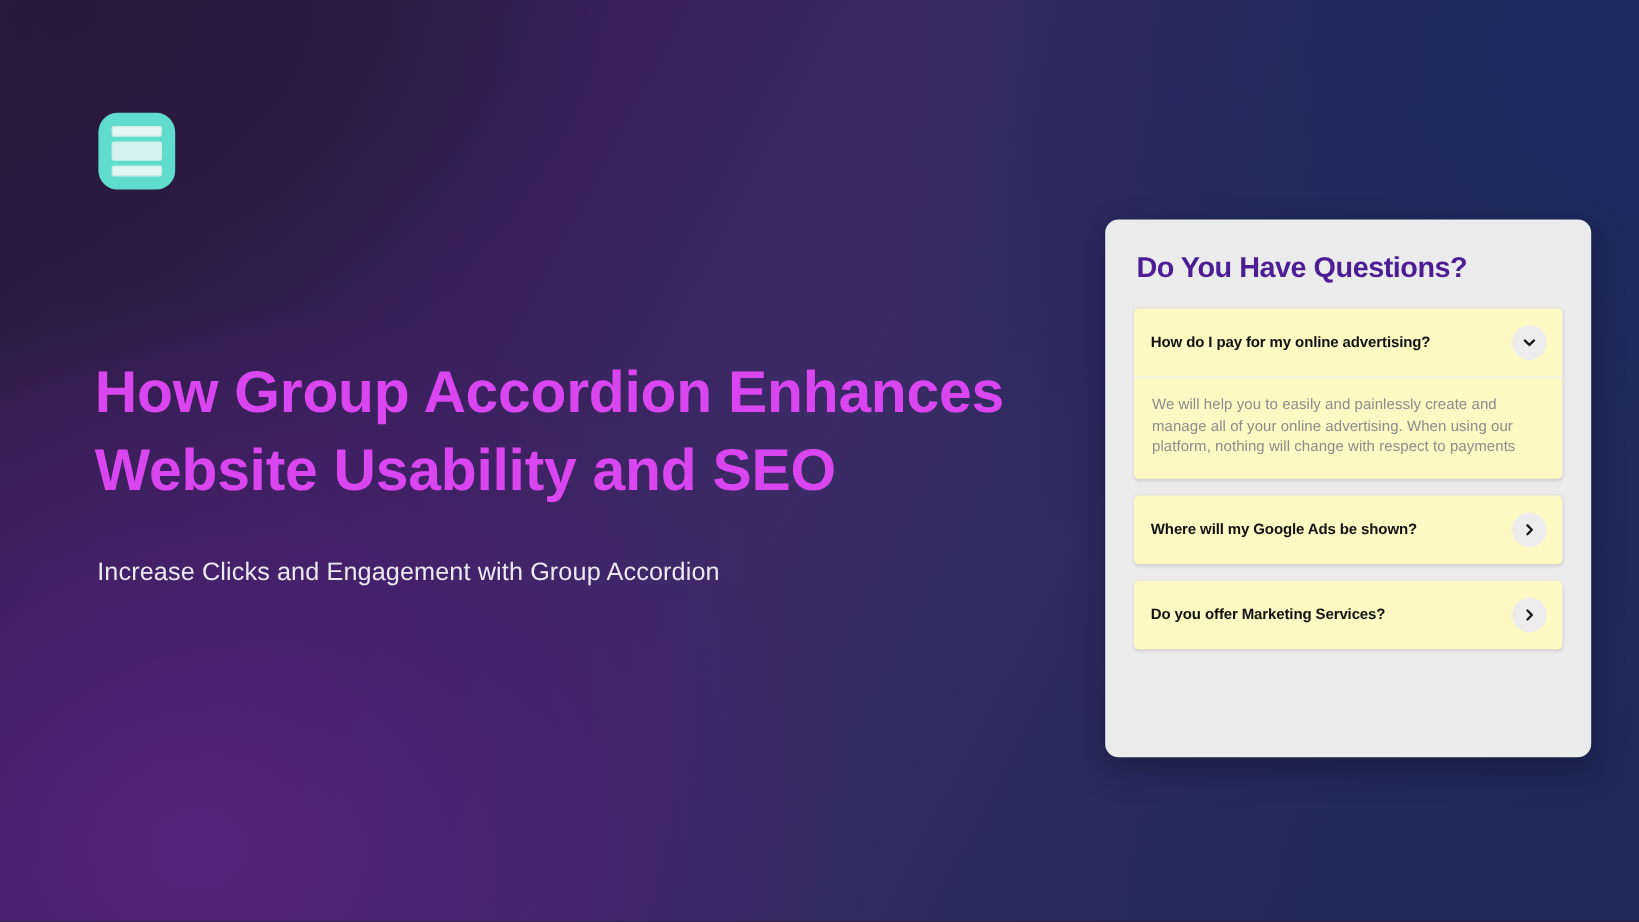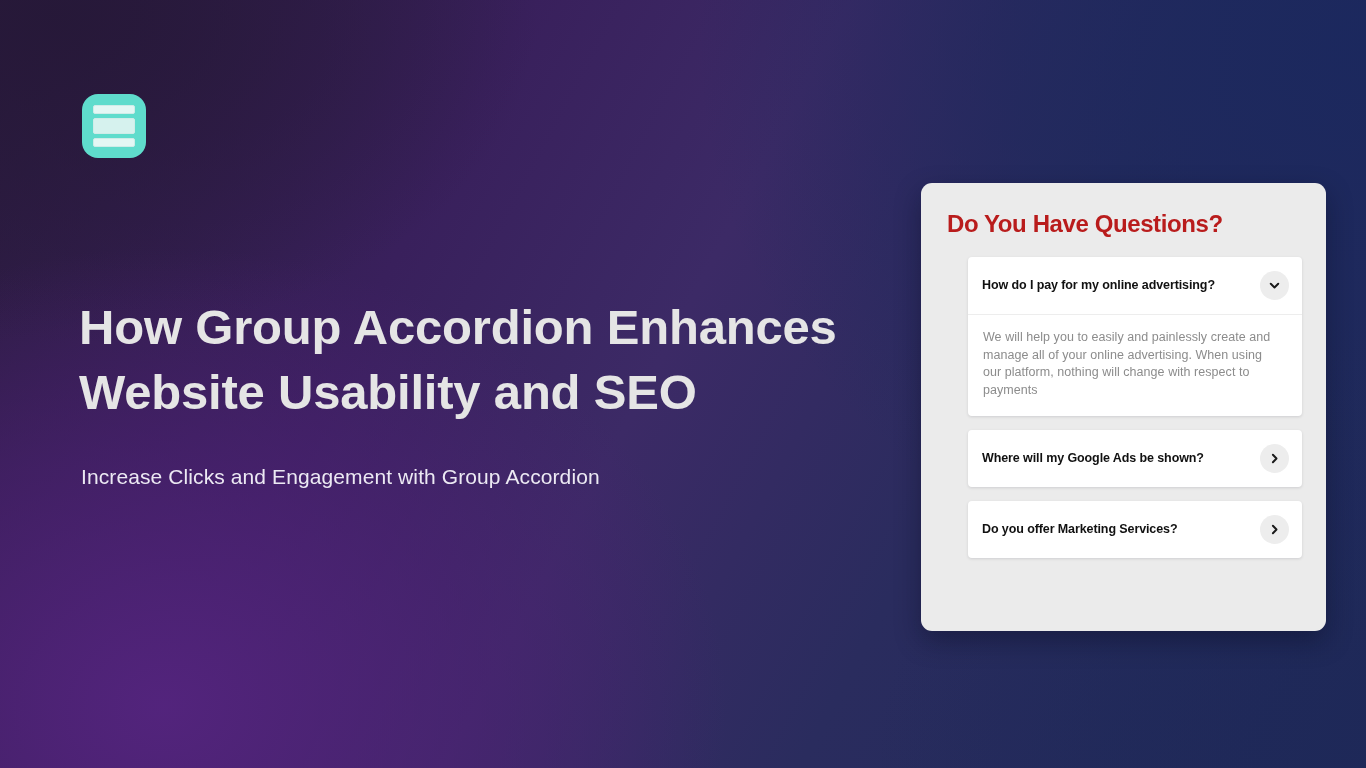--- a/index.html
+++ b/index.html
@@ -67,21 +67,21 @@
   }
   .logo-bar.thin { height: 9px; }
   .logo-bar.thick { height: 16px; background: #d6f2ee; }
 
   
   .headline {
     position: absolute;
     left: 79px;
     top: 262px;
     width: 820px;
-    color: #e5e5e5;
+    color: #d946ef;
     font-size: 49px;
     line-height: 65px;
     font-weight: bold;
     letter-spacing: -0.2px;
   }
   .subtitle {
     position: absolute;
     left: 81px;
     top: 441px;
     width: 760px;
@@ -99,39 +99,38 @@
     top: 183px;
     width: 405px;
     height: 448px;
     background: #ebebeb;
     border-radius: 11px;
     box-shadow: 0 10px 26px rgba(8,10,30,0.38);
     box-sizing: border-box;
     padding: 22px 24px 0 24px;
   }
   .faq-title {
-    color: #b91c1c;
+    color: #4c1d95;
     font-size: 24px;
     font-weight: bold;
     letter-spacing: -0.4px;
     margin: 4px 0 18px 2px;
     line-height: 30px;
   }
 
   .accordion-group {
     display: flex;
     flex-direction: column;
     gap: 14px;
   }
   .acc-item {
-    background: #ffffff;
+    background: #fef9c3;
     border-radius: 4px;
     box-shadow: 0 1px 3px rgba(20,20,40,0.13);
     overflow: hidden;
-    margin-left: 23px;
   }
   .acc-head {
     display: flex;
     align-items: center;
     justify-content: space-between;
     padding: 14px 13px 14px 14px;
     min-height: 32px;
     box-sizing: border-box;
   }
   .acc-item.open .acc-head {

